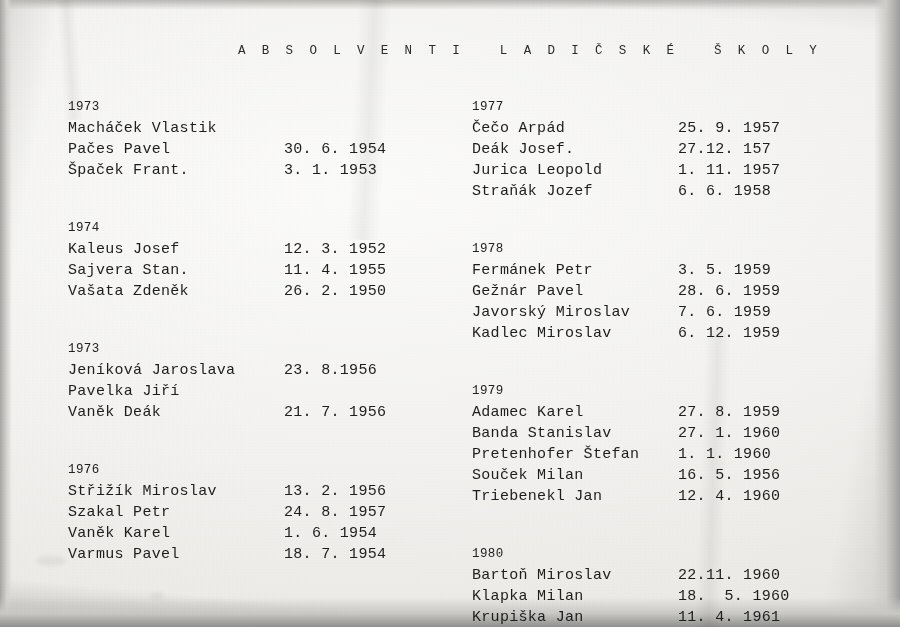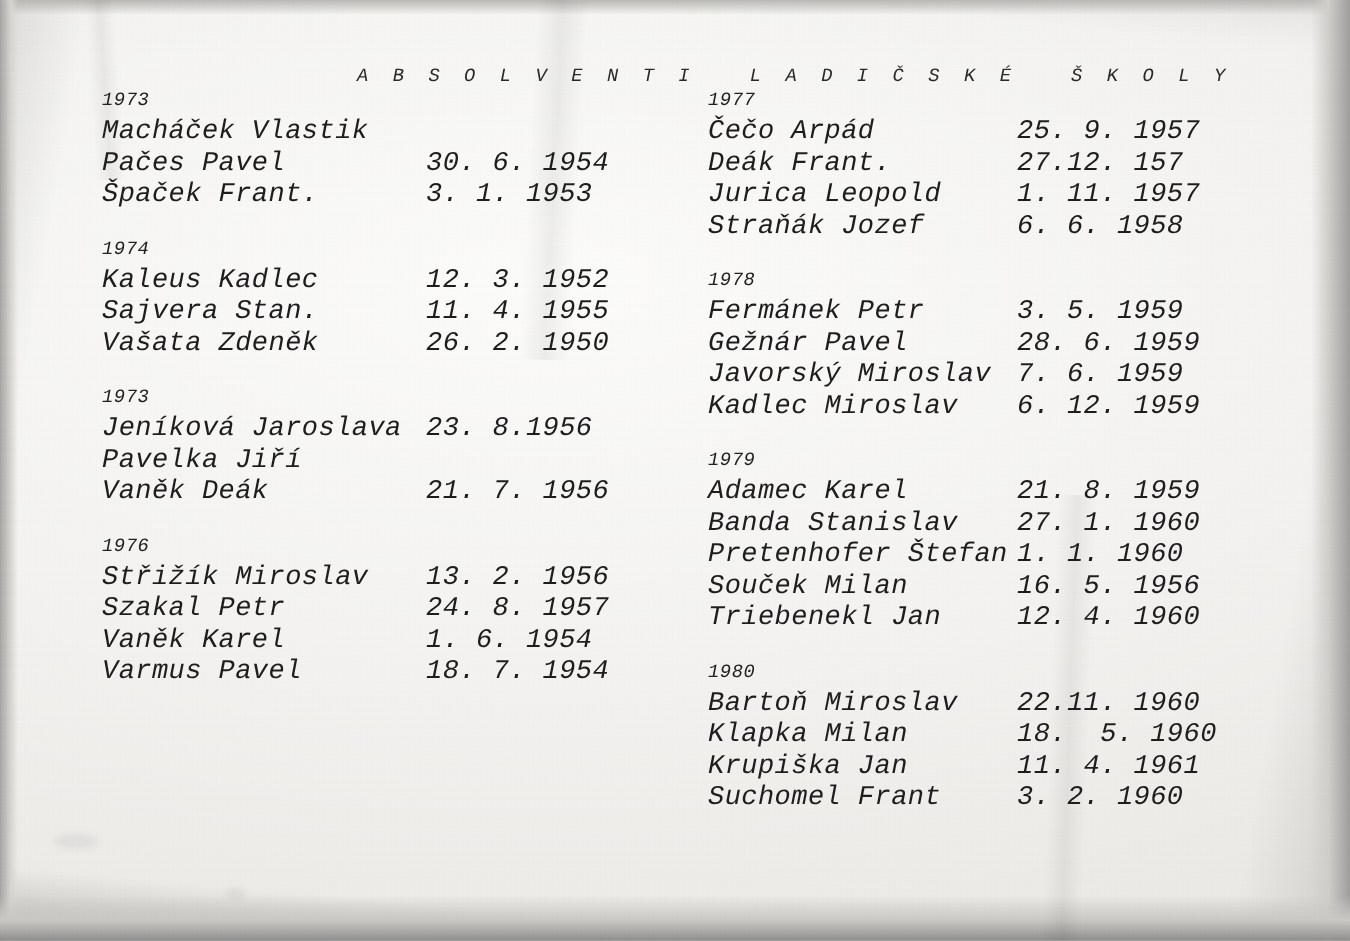--- a/index.html
+++ b/index.html
@@ -15,21 +15,20 @@
   }
   .page {
     position: relative;
     width: 900px;
     height: 627px;
     background:
       linear-gradient(100deg, rgba(0,0,0,0.10) 0%, rgba(0,0,0,0.0) 6%, rgba(0,0,0,0.0) 92%, rgba(0,0,0,0.12) 100%),
       linear-gradient(185deg, rgba(0,0,0,0.06) 0%, rgba(0,0,0,0.0) 5%, rgba(0,0,0,0.0) 93%, rgba(0,0,0,0.22) 100%),
       radial-gradient(ellipse 120% 80% at 40% 30%, #fbfbf9 0%, #f2f1ef 55%, #e8e7e3 100%);
     overflow: hidden;
-    font-style: italic;
   }
   
   .sheet-edge-left {
     position: absolute;
     left: 0; top: 0;
     width: 12px; height: 627px;
     background: linear-gradient(90deg, #a6a6a4 0%, #d6d5d1 60%, rgba(240,239,236,0) 100%);
   }
   .sheet-edge-right {
     position: absolute;
@@ -81,33 +80,33 @@
     color: #2a2a2a;
     white-space: pre;
   }
   .column {
     position: absolute;
     top: 60px;
   }
   .column-left { left: 66px; width: 380px; }
   .column-right { left: 470px; width: 400px; }
 
-  .year-group { margin-bottom: 18px; }
+  .year-group { margin-bottom: 18px; margin-top: 40px; }
   .year-label {
     font-size: 12.5px;
     color: #222;
     letter-spacing: 0.4px;
     margin-bottom: 4px;
     padding-left: 2px;
   }
   .entry {
     position: relative;
     height: 21px;
     line-height: 21px;
-    font-size: 18px;
+    font-size: 15px;
     letter-spacing: 0.3px;
     color: #1e1e1e;
     white-space: pre;
   }
   .entry-name {
     display: inline-block;
     padding-left: 2px;
   }
   .entry-date {
     position: absolute;
@@ -146,21 +145,21 @@
 
     <div class="column column-left">
         <div class="year-group">
           <div class="year-label">1973</div>
           <div class="entry"><span class="entry-name">Macháček Vlastik</span><span class="entry-date"></span></div>
           <div class="entry"><span class="entry-name">Pačes Pavel</span><span class="entry-date">30. 6. 1954</span></div>
           <div class="entry"><span class="entry-name">Špaček Frant.</span><span class="entry-date">3. 1. 1953</span></div>
         </div>
         <div class="year-group">
           <div class="year-label">1974</div>
-          <div class="entry"><span class="entry-name">Kaleus Kadlec</span><span class="entry-date">12. 3. 1952</span></div>
+          <div class="entry"><span class="entry-name">Kaleus Josef</span><span class="entry-date">12. 3. 1952</span></div>
           <div class="entry"><span class="entry-name">Sajvera Stan.</span><span class="entry-date">11. 4. 1955</span></div>
           <div class="entry"><span class="entry-name">Vašata Zdeněk</span><span class="entry-date">26. 2. 1950</span></div>
         </div>
         <div class="year-group">
           <div class="year-label">1973</div>
           <div class="entry"><span class="entry-name">Jeníková Jaroslava</span><span class="entry-date">23. 8.1956</span></div>
           <div class="entry"><span class="entry-name">Pavelka Jiří</span><span class="entry-date"></span></div>
           <div class="entry"><span class="entry-name">Vaněk Deák</span><span class="entry-date">21. 7. 1956</span></div>
         </div>
         <div class="year-group">
@@ -168,34 +167,34 @@
           <div class="entry"><span class="entry-name">Střižík Miroslav</span><span class="entry-date">13. 2. 1956</span></div>
           <div class="entry"><span class="entry-name">Szakal Petr</span><span class="entry-date">24. 8. 1957</span></div>
           <div class="entry"><span class="entry-name">Vaněk Karel</span><span class="entry-date">1. 6. 1954</span></div>
           <div class="entry"><span class="entry-name">Varmus Pavel</span><span class="entry-date">18. 7. 1954</span></div>
         </div>
       </div>
     <div class="column column-right">
         <div class="year-group">
           <div class="year-label">1977</div>
           <div class="entry"><span class="entry-name">Čečo Arpád</span><span class="entry-date">25. 9. 1957</span></div>
-          <div class="entry"><span class="entry-name">Deák Frant.</span><span class="entry-date">27.12. 157</span></div>
+          <div class="entry"><span class="entry-name">Deák Josef.</span><span class="entry-date">27.12. 157</span></div>
           <div class="entry"><span class="entry-name">Jurica Leopold</span><span class="entry-date">1. 11. 1957</span></div>
           <div class="entry"><span class="entry-name">Straňák Jozef</span><span class="entry-date">6. 6. 1958</span></div>
         </div>
         <div class="year-group">
           <div class="year-label">1978</div>
           <div class="entry"><span class="entry-name">Fermánek Petr</span><span class="entry-date">3. 5. 1959</span></div>
           <div class="entry"><span class="entry-name">Gežnár Pavel</span><span class="entry-date">28. 6. 1959</span></div>
           <div class="entry"><span class="entry-name">Javorský Miroslav</span><span class="entry-date">7. 6. 1959</span></div>
           <div class="entry"><span class="entry-name">Kadlec Miroslav</span><span class="entry-date">6. 12. 1959</span></div>
         </div>
         <div class="year-group">
           <div class="year-label">1979</div>
-          <div class="entry"><span class="entry-name">Adamec Karel</span><span class="entry-date">21. 8. 1959</span></div>
+          <div class="entry"><span class="entry-name">Adamec Karel</span><span class="entry-date">27. 8. 1959</span></div>
           <div class="entry"><span class="entry-name">Banda Stanislav</span><span class="entry-date">27. 1. 1960</span></div>
           <div class="entry"><span class="entry-name">Pretenhofer Štefan</span><span class="entry-date">1. 1. 1960</span></div>
           <div class="entry"><span class="entry-name">Souček Milan</span><span class="entry-date">16. 5. 1956</span></div>
           <div class="entry"><span class="entry-name">Triebenekl Jan</span><span class="entry-date">12. 4. 1960</span></div>
         </div>
         <div class="year-group">
           <div class="year-label">1980</div>
           <div class="entry"><span class="entry-name">Bartoň Miroslav</span><span class="entry-date">22.11. 1960</span></div>
           <div class="entry"><span class="entry-name">Klapka Milan</span><span class="entry-date">18.  5. 1960</span></div>
           <div class="entry"><span class="entry-name">Krupiška Jan</span><span class="entry-date">11. 4. 1961</span></div>

